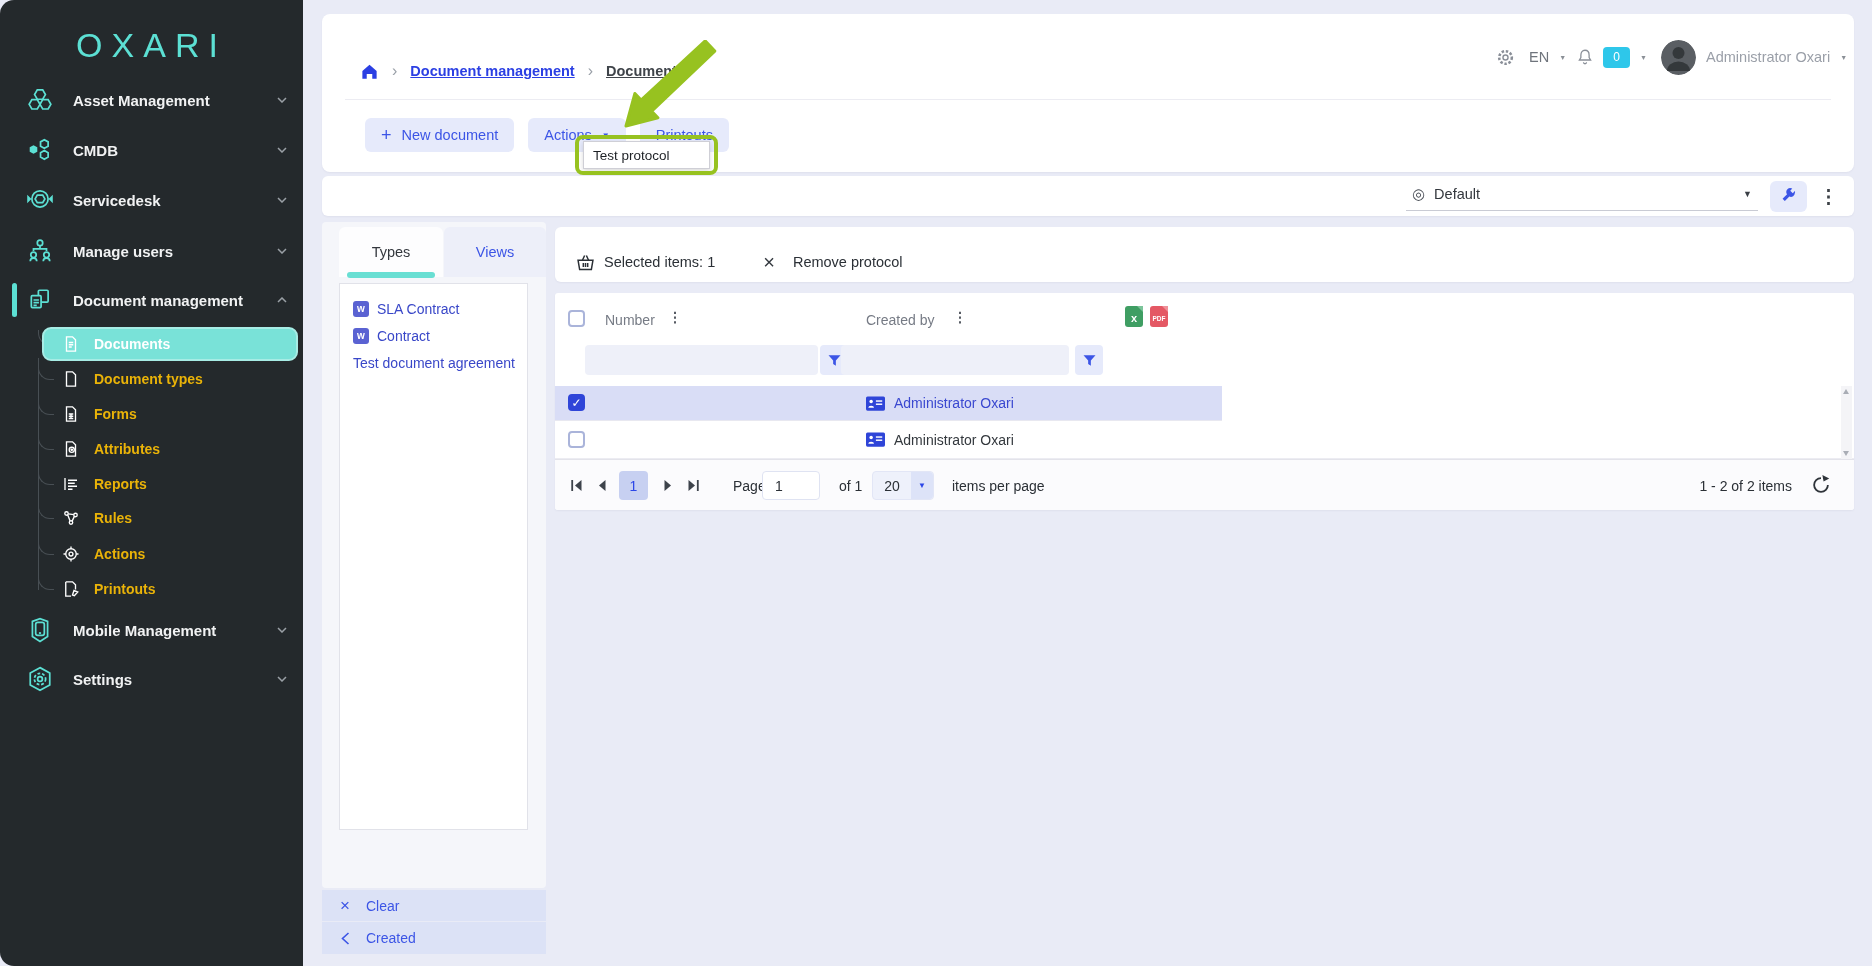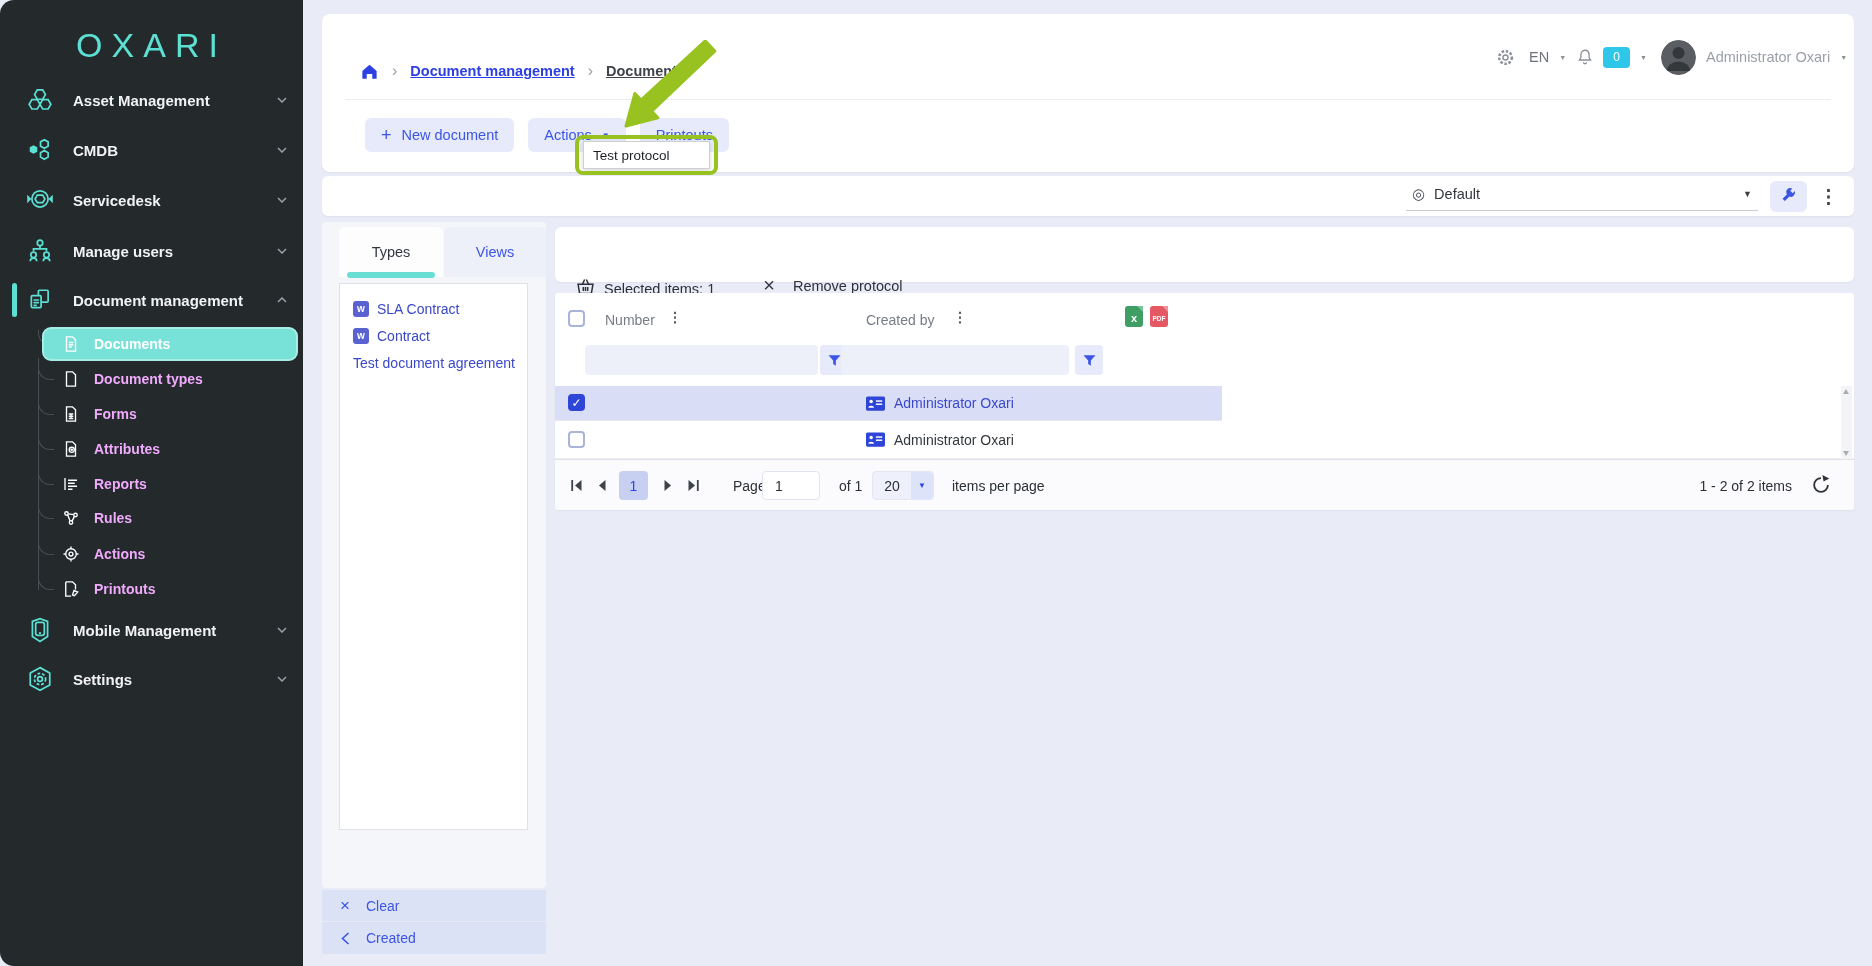--- a/index.html
+++ b/index.html
@@ -16,21 +16,21 @@
           align-items:center; color:#f1f2f3; font-size:15px; font-weight:700; cursor:pointer; }
   .snav .nicon { width:26px; height:26px; margin:0 20px 0 27px; flex:0 0 auto; }
   .snav .chev { position:absolute; right:16px; }
   .accentbar { position:absolute; left:12px; top:283px; width:5px; height:34px;
                background:#5ce0d4; border-radius:3px; }
   .treeline { position:absolute; left:38px; top:358px; height:232px; border-left:1px solid #484f54; }
   .branch { position:absolute; left:38px; width:16px; height:15px;
             border-left:1px solid #484f54; border-bottom:1px solid #484f54;
             border-bottom-left-radius:12px; }
   .ssub { position:absolute; left:54px; width:240px; height:34px; display:flex;
-          align-items:center; color:#f0abfc; font-size:14px; font-weight:700; cursor:pointer;text-align:right; }
+          align-items:center; color:#eab308; font-size:14px; font-weight:700; cursor:pointer;text-align:right; }
   .ssub .nicon { width:18px; height:18px; margin:0 14px 0 8px; flex:0 0 auto; }
   .pill { position:absolute; left:42px; top:327px; width:256px; height:34px;
           background:#79e2d8; border:2px solid #a7ece5; border-radius:9px;
           display:flex; align-items:center; color:#fff; font-size:14px; font-weight:700; cursor:pointer; }
   .pill .nicon { width:18px; height:18px; margin:0 14px 0 18px; }
 
   
   .card { position:absolute; background:#fff; border-radius:8px; box-shadow:0 1px 2px rgba(40,40,80,.05); }
   #topcard { left:322px; top:14px; width:1532px; height:158px; }
   #breadcrumb { position:absolute; left:38px; top:42px; height:30px; display:flex; align-items:center; gap:13px; }
@@ -81,21 +81,21 @@
              font-size:14px; cursor:pointer; }
   .wicon { width:16px; height:16px; background:#5a62d2; border-radius:3px; color:#fff;
            font-size:10px; font-weight:700; display:flex; align-items:center; justify-content:center; }
   .panelband { position:absolute; left:0; width:224px; height:31px; background:#dce2f6;
                display:flex; align-items:center; color:#3c55e6; font-size:14px; cursor:pointer; }
   .panelband .bicon { width:22px; margin:0 10px 0 12px; display:flex; justify-content:center;
                       color:#3c55e6; font-size:17px; }
 
   
   #selbar { left:555px; top:227px; width:1299px; height:55px; border-radius:6px; }
-  #selbar .inner { position:absolute; left:20px; top:0; height:70px; display:flex; align-items:flex-end; }
+  #selbar .inner { position:absolute; left:20px; top:0; height:70px; display:flex; align-items:center; }
   #selbar .label { color:#2b3036; font-size:14.5px; margin-left:8px; }
   #remove-sel { display:flex; align-items:center; margin-left:48px; cursor:pointer; }
   #remove-sel .x { font-size:20px; color:#34393f; margin-right:10px; }
 
   
   #gridcard { left:555px; top:293px; width:1299px; height:217px; border-radius:3px; overflow:hidden; }
   .hdr-label { color:#767b85; font-size:14px; }
   .cb { position:absolute; width:17px; height:17px; border:2px solid #aab4da; border-radius:4px;
         background:#fff; cursor:pointer; }
   .cb.checked { background:#2f45d8; border-color:#2f45d8; color:#fff; font-size:12px;

